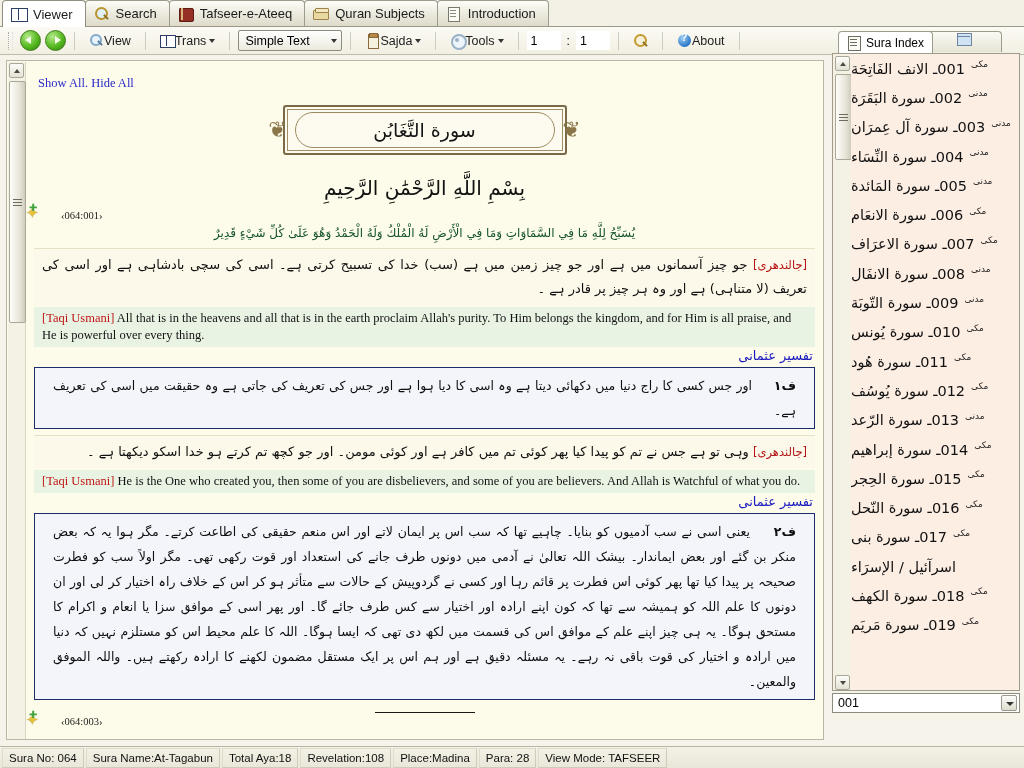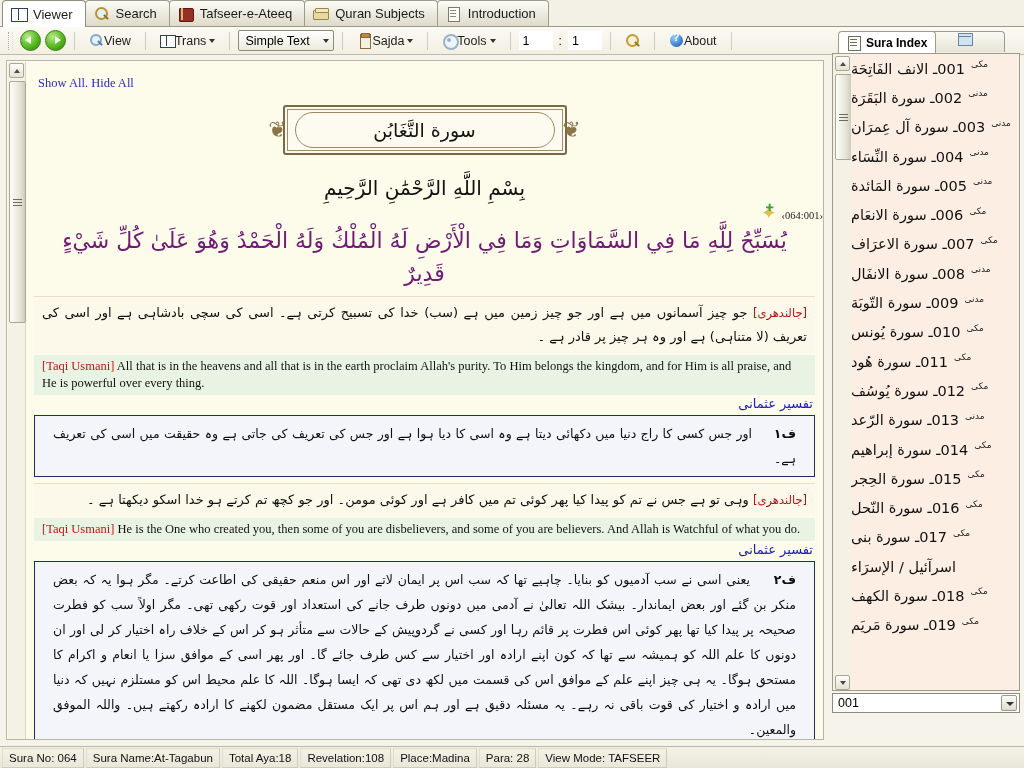--- a/index.html
+++ b/index.html
@@ -144,21 +144,21 @@
        background:#8e6f1d;transform:rotate(45deg);}
   .mini.ic-about::before{ content:""; position:absolute; left:1px;top:1px;width:13px;height:13px;
        border-radius:50%; background: radial-gradient(circle at 35% 30%, #9fd0f5 0%, #2b76c7 70%, #195090 100%);}
   .mini.ic-about::after{ content:"?"; position:absolute; left:0; top:-1px; width:15px; text-align:center;
        color:#fff; font-size:10px; font-weight:bold; font-family:"Liberation Sans",sans-serif;}
 
   .caret { width:0;height:0;border-left:3.5px solid transparent;border-right:3.5px solid transparent;
            border-top:4px solid #333; margin-left:3px;}
   .combo {
     display:flex;align-items:center;justify-content:space-between;
-    width:96px;height:21px;box-sizing:border-box;padding:0 4px 0 6px;
+    width:104px;height:21px;box-sizing:border-box;padding:0 4px 0 6px;
     border:1px solid #8c8c7c; background:linear-gradient(to bottom,#ffffff,#eceade);
     font-size:12.5px; border-radius:2px;
   }
   .numbox {
     width:34px;height:19px;box-sizing:border-box;
     border:1px solid #fff; background:#fff; padding:0 3px;
     font-size:12.5px; line-height:19px;
   }
   .colon { padding:0 2px; }
 
@@ -226,40 +226,40 @@
     font-size:22px; line-height:52px; text-align:center; overflow:hidden;
   }
   .orn.l{ left:-20px; } .orn.r{ right:-20px; }
 
   .bismillah {
     text-align:center; margin-top:18px;
     font-family:"DejaVu Sans", sans-serif; font-size:20px; direction:rtl; color:#111;
   }
   .aya-block { margin-top:8px; text-align:center; position:relative; }
   .aya-marker-row {
-    display:flex; align-items:center; justify-content:flex-end; gap:4px;
+    display:flex; align-items:center; justify-content:flex-start; gap:20px;
     direction:ltr;
   }
   .star {
     width:15px;height:14px;display:inline-block;position:relative;
   }
   .star::before{
     content:"\2726"; position:absolute; left:0; top:-4px; font-size:15px; color:#e8c23c;
     text-shadow:0 0 1px #7a6000;
   }
   .star::after{
     content:"\271A"; position:absolute; left:3px; top:-6px; font-size:10px; color:#3fa13f;
   }
   .aya-no {
     font-family:"Liberation Serif", serif; font-size:10.5px; color:#1b1b1b;
     letter-spacing:0px;
   }
   .aya-arabic {
     font-family:"DejaVu Sans", sans-serif;
-    font-size:22px; direction:rtl; color:#701a75;
+    font-size:12px; direction:rtl; color:#14532d;
     margin:2px 14px 0 14px; line-height:1.5;
   }
   .aya-rule { width:100px; height:1px; background:#1a1a1a; margin:4px auto 0 auto;}
 
   .trans-urdu {
     margin:6px 8px 0 8px; padding:4px 8px;
     background:#fdf9ea; border-top:1px solid #e6e0c6;
     direction:rtl; text-align:justify;
     font-family:"DejaVu Sans", sans-serif; font-size:13px; color:#111;
     line-height:1.85;
@@ -283,21 +283,21 @@
     font-family:"DejaVu Sans", sans-serif; font-size:12.5px; color:#101010;
     line-height:2.0;
   }
   .tafseer-box .fn { font-weight:bold; }
 
   
   #right-pane {
     position:absolute; left:832px; top:31px; width:188px; height:709px;
     box-sizing:border-box;
   }
-  #rtabs { height:22px; position:relative;font-weight:bold; }
+  #rtabs { height:22px; position:relative; }
   .rtab {
     position:absolute; top:0; height:21px; box-sizing:border-box;
     display:flex;align-items:center;gap:5px; padding:0 8px;
     border:1px solid #9c9c8c; border-bottom:none; border-radius:4px 4px 0 0;
     font-size:12px; background:linear-gradient(to bottom,#fbfaf3,#e6e4d6); cursor:default;
   }
   .rtab.active{ background:#fff; height:22px; z-index:3;}
   .ric{width:14px;height:14px;position:relative;display:inline-block;flex:0 0 14px;}
   .ric.ic-list::before{content:"";position:absolute;left:1px;top:0;width:11px;height:13px;
     background:#fcfcf7;border:1px solid #6e6e5e;}

